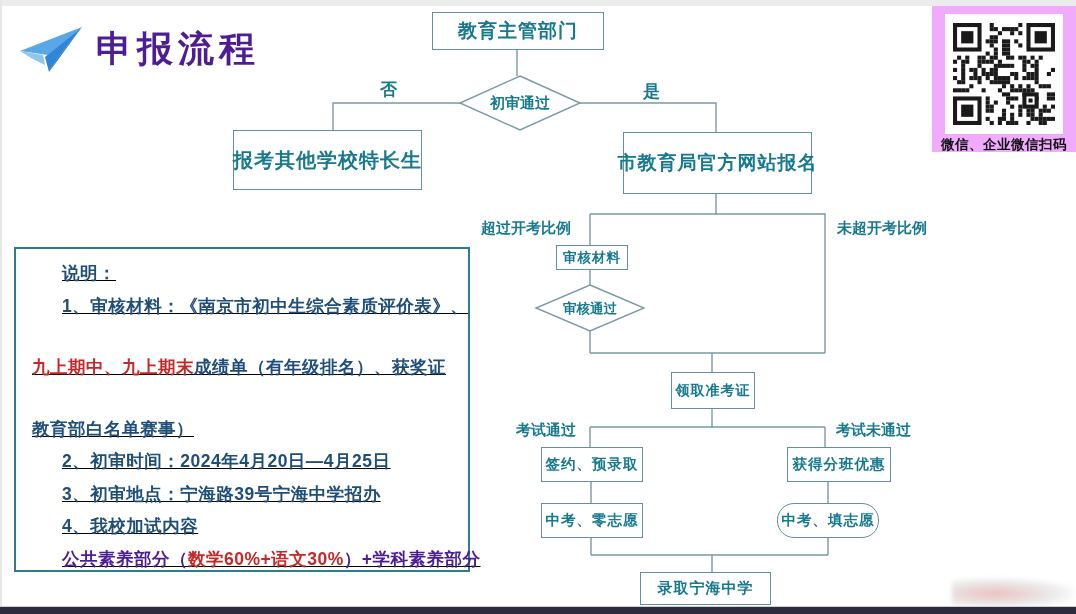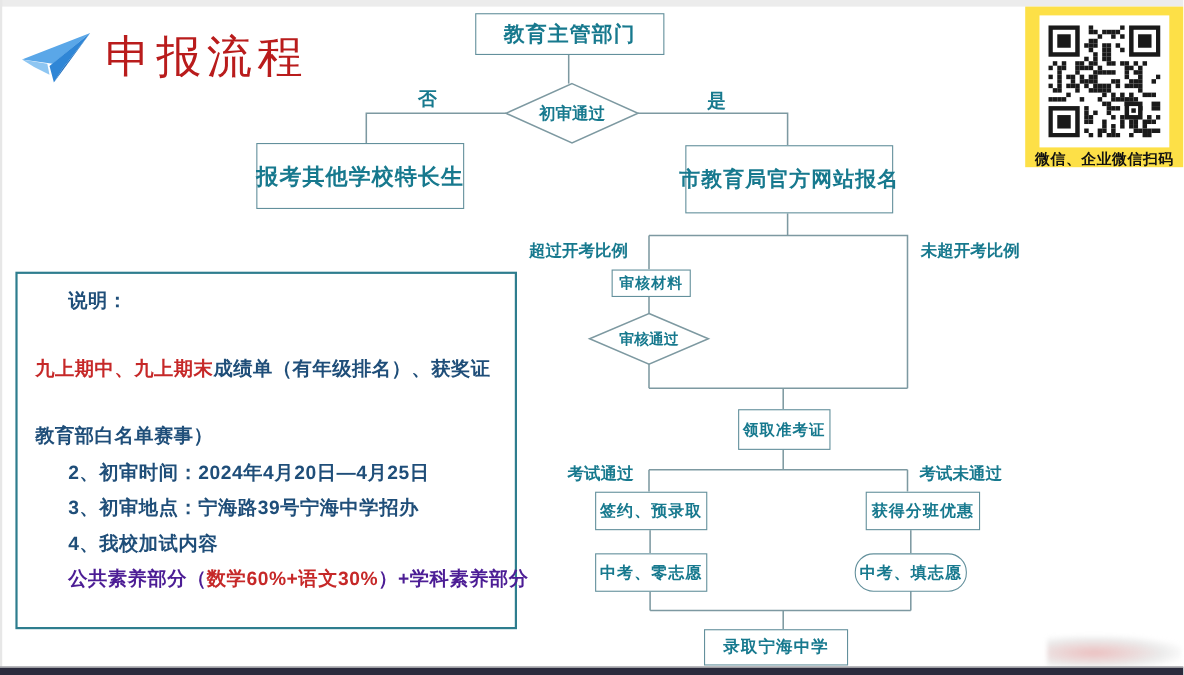--- a/index.html
+++ b/index.html
@@ -10,45 +10,45 @@
   .top-strip{position:absolute;left:0;top:0;width:1076px;height:6px;background:#ececec;}
   .left-strip{position:absolute;left:0;top:0;width:2px;height:606px;background:#e7e7e7;}
   .bottom-bar{position:absolute;left:0;top:606px;width:1076px;height:8px;background:#2b2b3d;border-top:1px solid #cfcfcf;}
   .watermark{position:absolute;left:952px;top:578px;width:122px;height:28px;
     background:radial-gradient(ellipse at 35% 55%, rgba(205,90,90,.38), rgba(185,185,185,.28) 55%, rgba(255,255,255,0) 78%);
     filter:blur(2px);}
 
   
   .title-wrap{position:absolute;left:18px;top:24px;display:flex;align-items:center;gap:12px;}
   .plane{width:66px;height:50px;}
-  .page-title{font-family:"DejaVu Serif","Liberation Serif",serif;font-weight:normal;
-    font-size:41px;color:#b91c1c;letter-spacing:5px;}
+  .page-title{font-family:"DejaVu Serif","Liberation Serif",serif;font-weight:bold;
+    font-size:36px;color:#4c1d95;letter-spacing:5px;}
 
   
   .fsvg{position:absolute;left:0;top:0;width:1076px;height:614px;z-index:1;}
   .fbox{position:absolute;z-index:2;background:#ffffff;border:1.4px solid #63909c;
     color:#17798e;font-weight:bold;display:flex;align-items:center;justify-content:center;
     letter-spacing:1px;white-space:nowrap;}
   .flabel{position:absolute;z-index:2;color:#17798e;font-weight:bold;white-space:nowrap;}
   .dlabel{position:absolute;z-index:2;color:#17798e;font-weight:bold;text-align:center;}
 
   
   .notes{position:absolute;left:14px;top:247px;width:456px;height:325px;z-index:2;
     border:2px solid #2e7d8e;background:#ffffff;box-sizing:border-box;
     padding:8px 10px 0 16px;}
-  .nline{font-size:17.5px;font-weight:bold;line-height:32.5px;letter-spacing:0.5px;white-space:nowrap;}
+  .nline{font-size:17.5px;font-weight:bold;line-height:32.5px;letter-spacing:0.5px;white-space:nowrap;text-decoration:underline;}
   .ind1{padding-left:30px;}
   .ind0{padding-left:0px;margin-top:29px;}
   .indneg{margin-left:-4px;}
   .c-navy{color:#1f4e79;}
   .c-red{color:#c62828;}
   .c-teal{color:#4c1d95;}
 
   
-  .qr-panel{position:absolute;left:932px;top:6px;width:144px;height:146px;background:#fde047;z-index:2;}
+  .qr-panel{position:absolute;left:932px;top:6px;width:144px;height:146px;background:#f0abfc;z-index:2;}
   .qr-card{position:absolute;left:13px;top:8px;width:118px;height:120px;background:#ffffff;}
   .qr-svg{position:absolute;left:8px;top:9px;width:102px;height:102px;}
   .qr-caption{position:absolute;left:0;top:130px;width:144px;text-align:center;
     font-size:13.5px;font-weight:bold;color:#111111;letter-spacing:0.5px;}
 </style>
 </head>
 <body>
 
 <div id="stage">
 
@@ -138,20 +138,21 @@
   <div class="fbox" style="left:777px;top:503px;width:100px;height:33px;font-size:14.5px;border-radius:17px;">
     <span>中考、填志愿</span>
   </div>
 
   <div class="fbox" style="left:640px;top:572px;width:129px;height:31px;font-size:15px;">
     <span>录取宁海中学</span>
   </div>
 
   <div class="notes">
     <div class="nline ind1"><span class="c-navy">说明：</span></div>
+    <div class="nline ind1"><span class="c-navy">1、审核材料：《南京市初中生综合素质评价表》、</span></div>
     <div class="nline ind0"><span class="c-red">九上期中、九上期末</span><span class="c-navy">成绩单（有年级排名）、获奖证</span></div>
     <div class="nline ind0"><span class="c-navy">教育部白名单赛事）</span></div>
     <div class="nline ind1"><span class="c-navy">2、初审时间：2024年4月20日—4月25日</span></div>
     <div class="nline ind1"><span class="c-navy">3、初审地点：宁海路39号宁海中学招办</span></div>
     <div class="nline ind1"><span class="c-navy">4、我校加试内容</span></div>
     <div class="nline ind1"><span class="c-teal">公共素养部分（</span><span class="c-red">数学60%+语文30%</span><span class="c-teal">）+学科素养部分</span></div>
   </div>
 
   <div class="qr-panel">
     <div class="qr-card">

